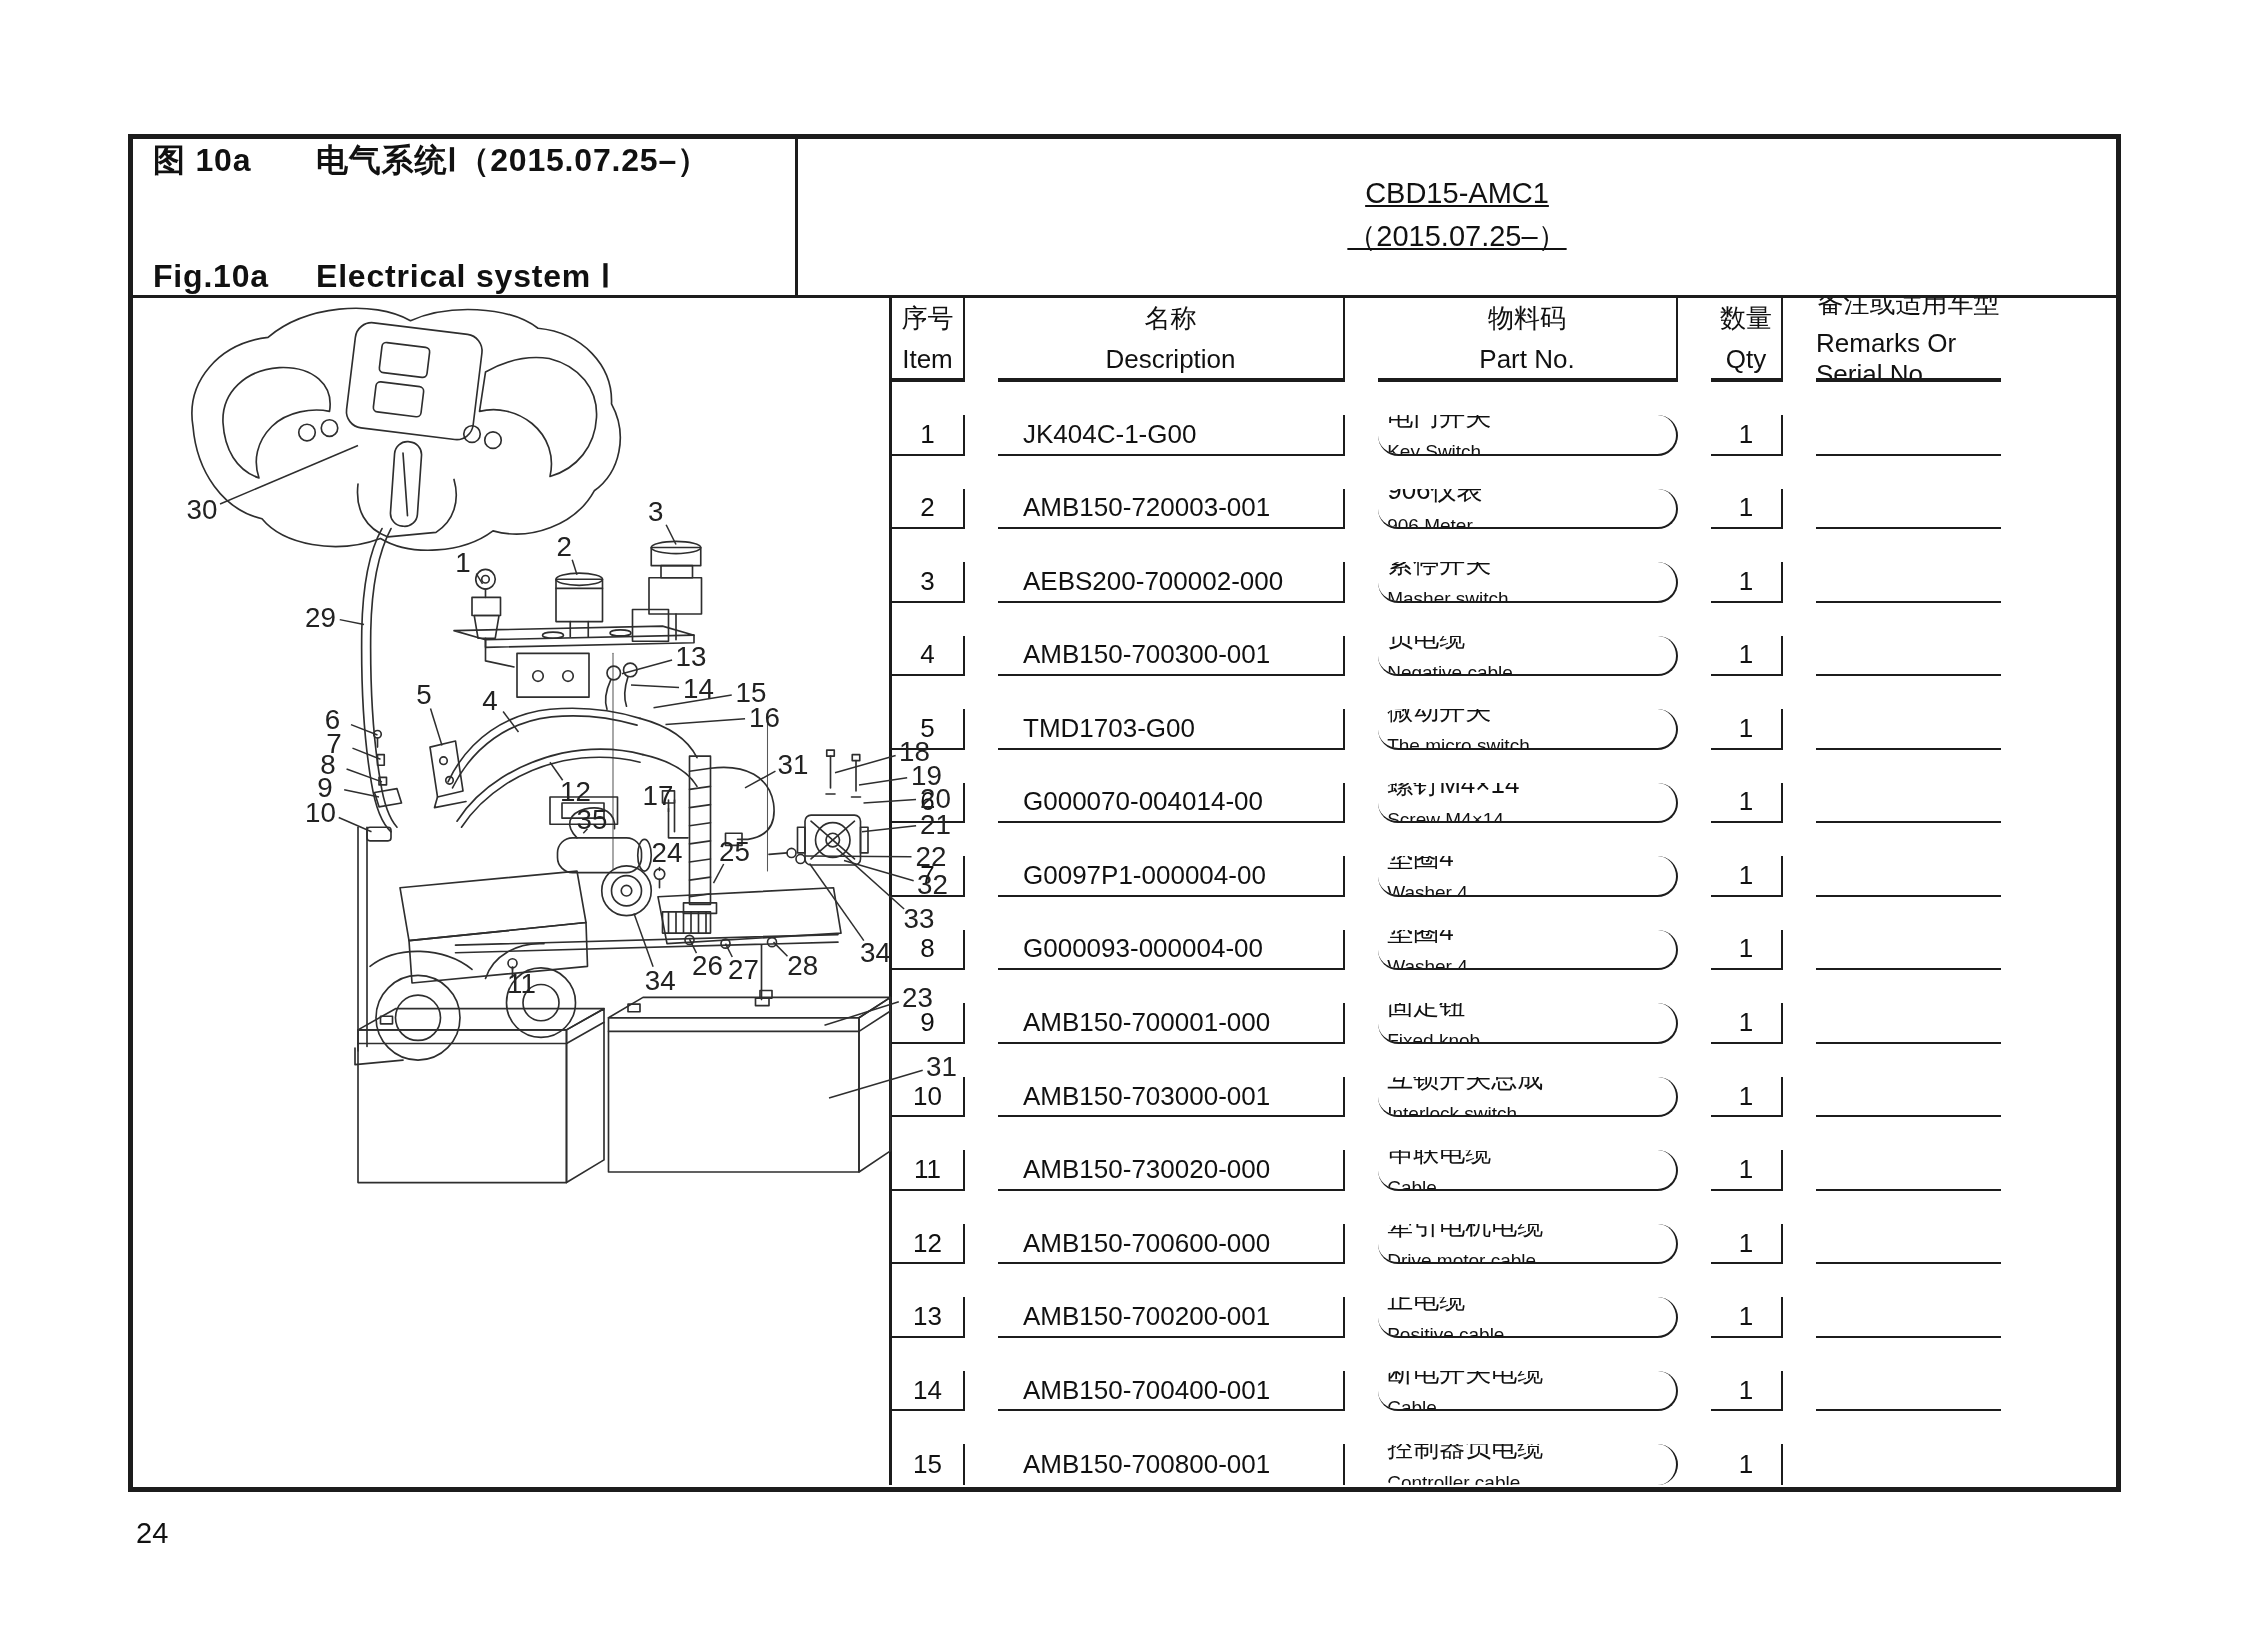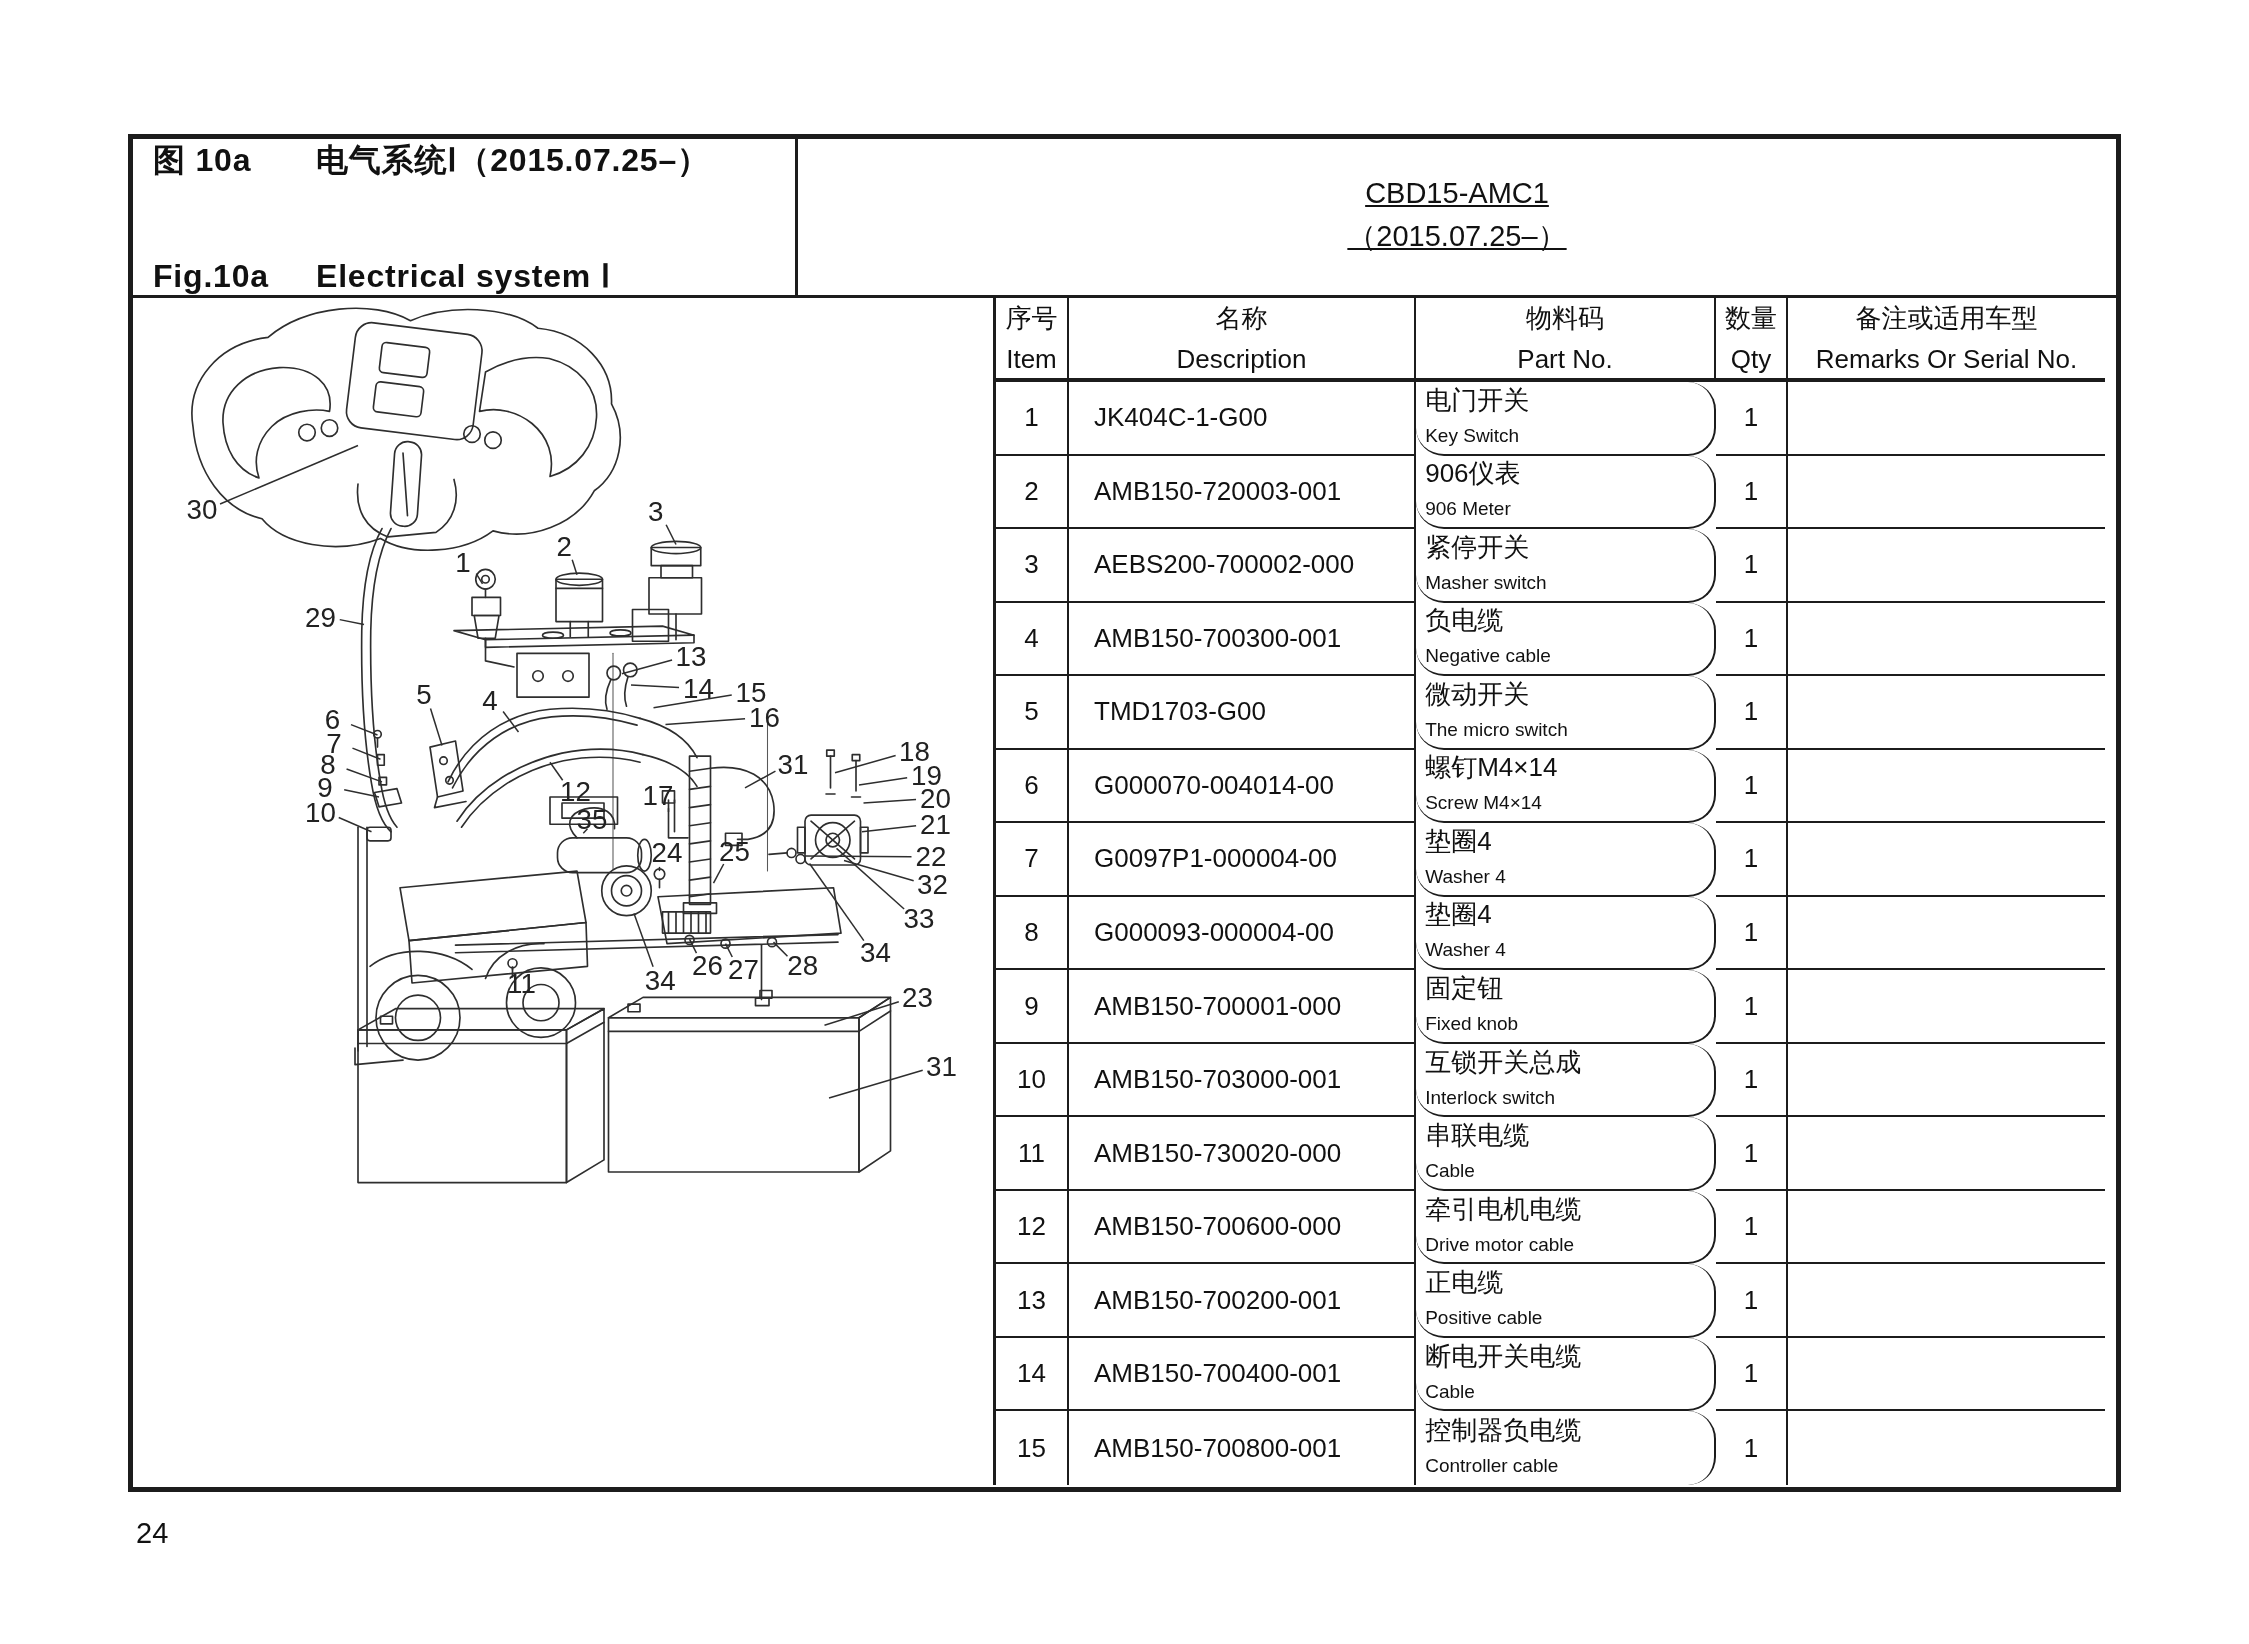--- a/index.html
+++ b/index.html
@@ -10,31 +10,31 @@
   
   .head-row{display:flex;height:156px;border-bottom:3.8px solid #1c1c1c;}
   .head-left{width:665px;border-right:3.1px solid #1c1c1c;box-sizing:border-box;
         display:flex;flex-direction:column;justify-content:space-between;gap:13.7px;padding-left:20px;}
   .head-left .tline{font-size:32px;font-weight:bold;letter-spacing:0.8px;white-space:nowrap;}
   .head-left .figno{display:inline-block;min-width:131px;margin-right:32px;}
   .head-right{flex:1;display:flex;flex-direction:column;justify-content:center;
         align-items:center;gap:7.6px;font-size:29px;text-decoration:underline;}
   
   .main-row{display:flex;height:1187px;}
-  .diagram-wrap{width:860px;position:relative;}
+  .diagram-wrap{width:756px;position:relative;}
   .diagram-wrap svg{display:block;width:870px;height:1187px;}
   .art{fill:none;stroke:#2e2e2e;stroke-width:2.2px;stroke-linecap:round;stroke-linejoin:round;}
   .art .thin{stroke-width:1.4px;opacity:.8;}
   .leader{stroke:#2e2e2e;stroke-width:2px;}
   .callout{font-family:"Liberation Sans",sans-serif;font-size:37px;fill:#222;
         text-anchor:middle;dominant-baseline:central;}
   
   .ptable{width:1112px;box-sizing:border-box;border-left:3.1px solid #1c1c1c;
         display:grid;grid-template-columns:73px 347px 300px 72px 1fr;
-        grid-template-rows:84px repeat(15,1fr);}
+        grid-template-rows:84px repeat(15,1fr);gap:33px;}
   .ptable > div{box-sizing:border-box;border-right:2.3px solid #1c1c1c;border-bottom:2.3px solid #1c1c1c;
         overflow:hidden;}
   .ptable > div:nth-child(5n){border-right:none;}
   .ptable > div:nth-last-child(-n+5){border-bottom:none;}
   .th{display:flex;flex-direction:column;justify-content:center;align-items:center;
         gap:7.6px;font-size:26px;border-bottom-width:4.6px !important;}
   .td-center{display:flex;align-items:center;justify-content:center;font-size:26px;}
   .td-left{display:flex;align-items:center;font-size:26px;padding-left:25px;}
   .td-desc{display:flex;flex-direction:column;justify-content:center;
         padding-left:9.2px;line-height:35px;border-radius:28px;}

